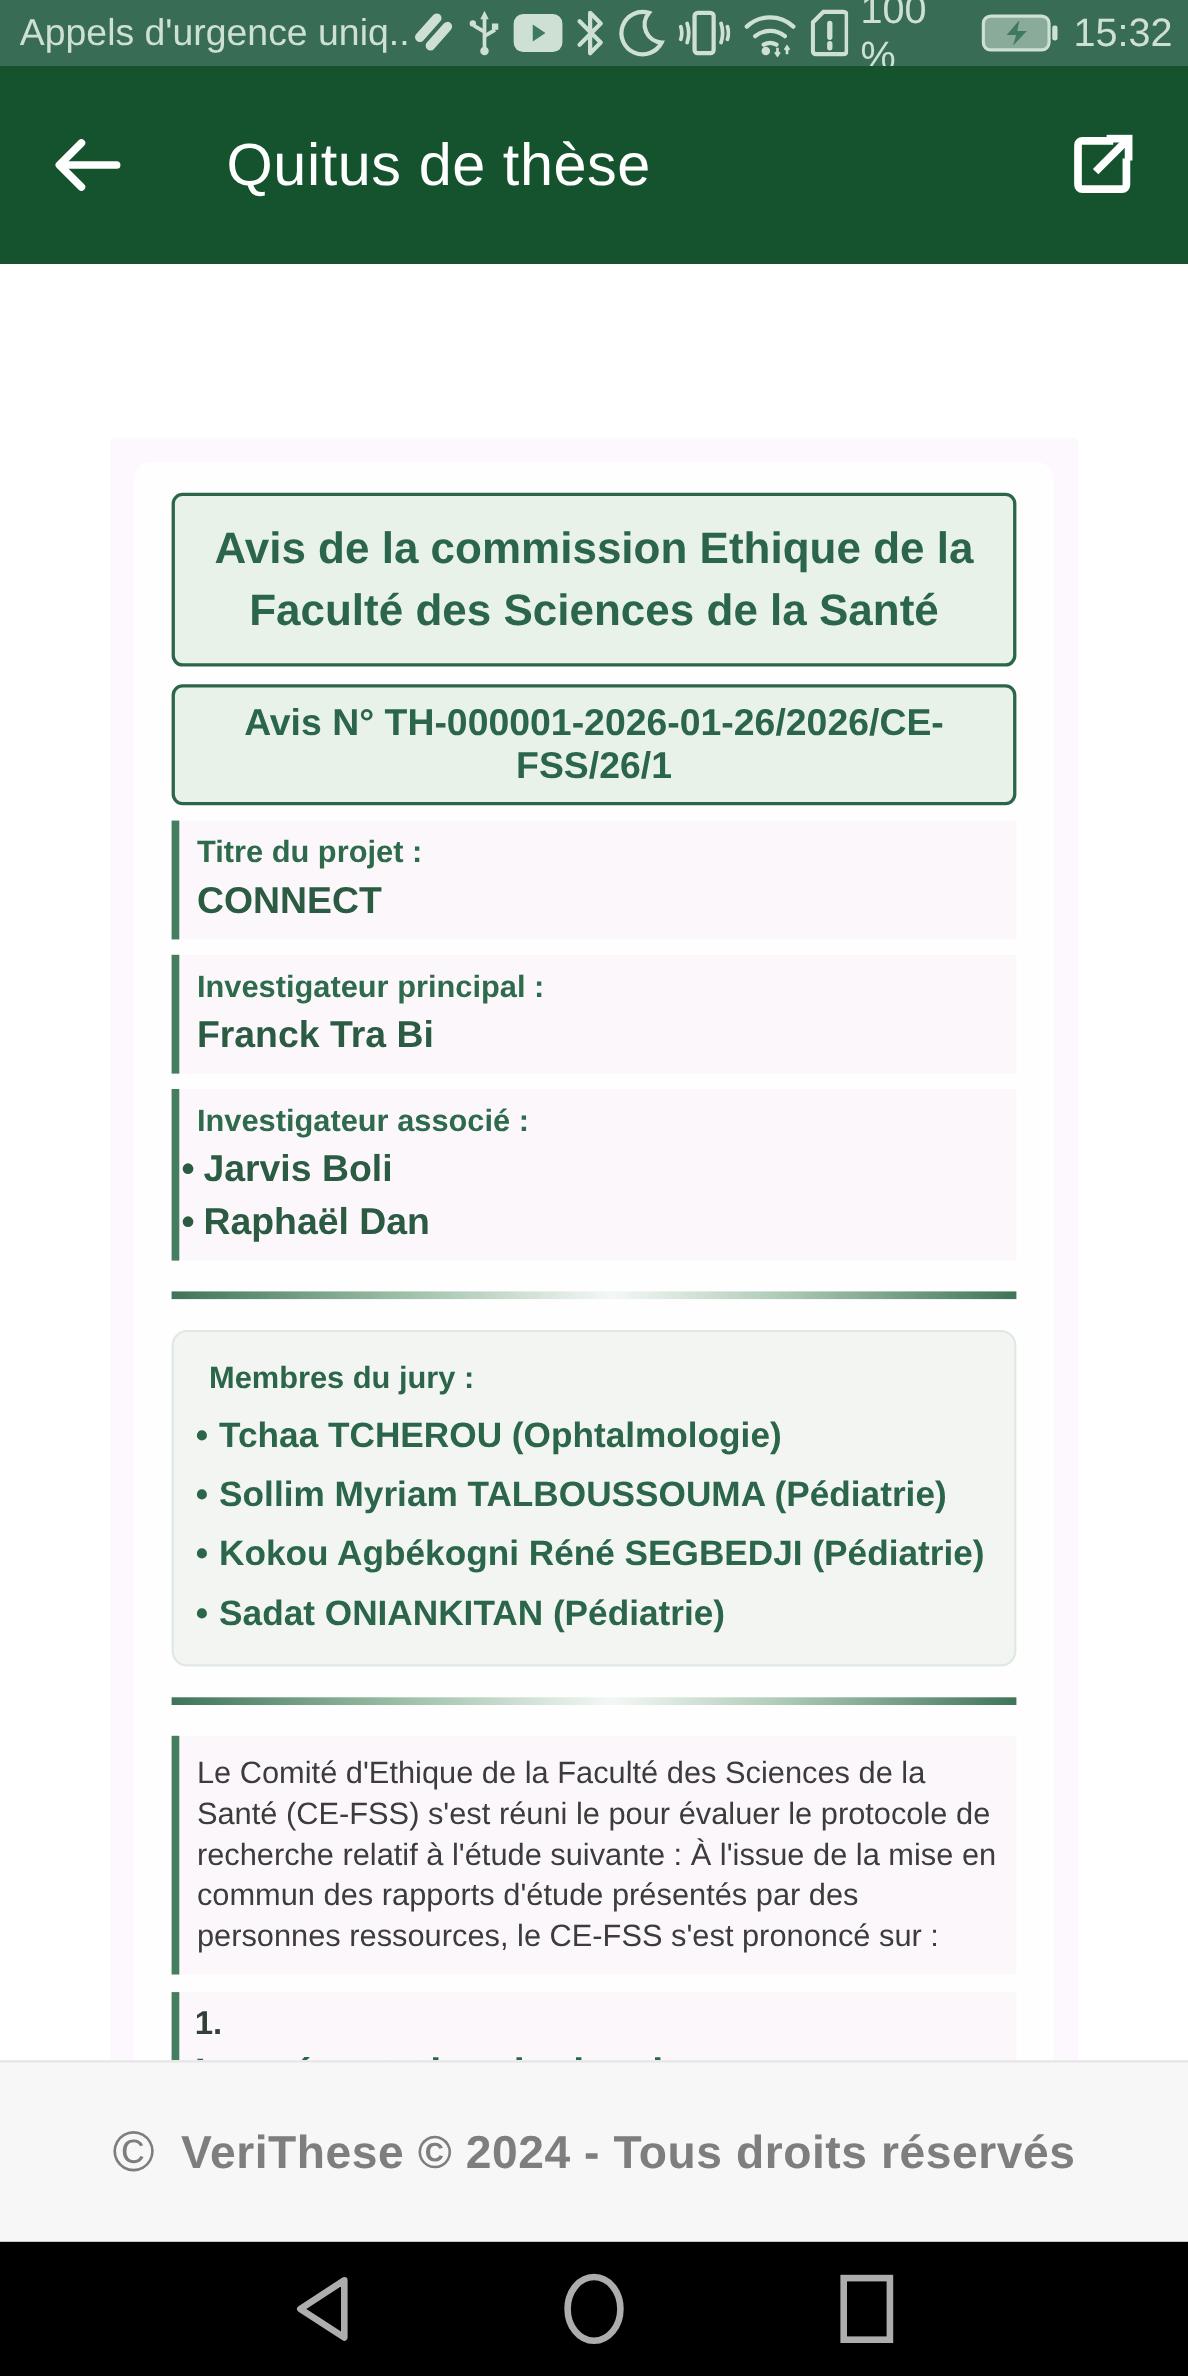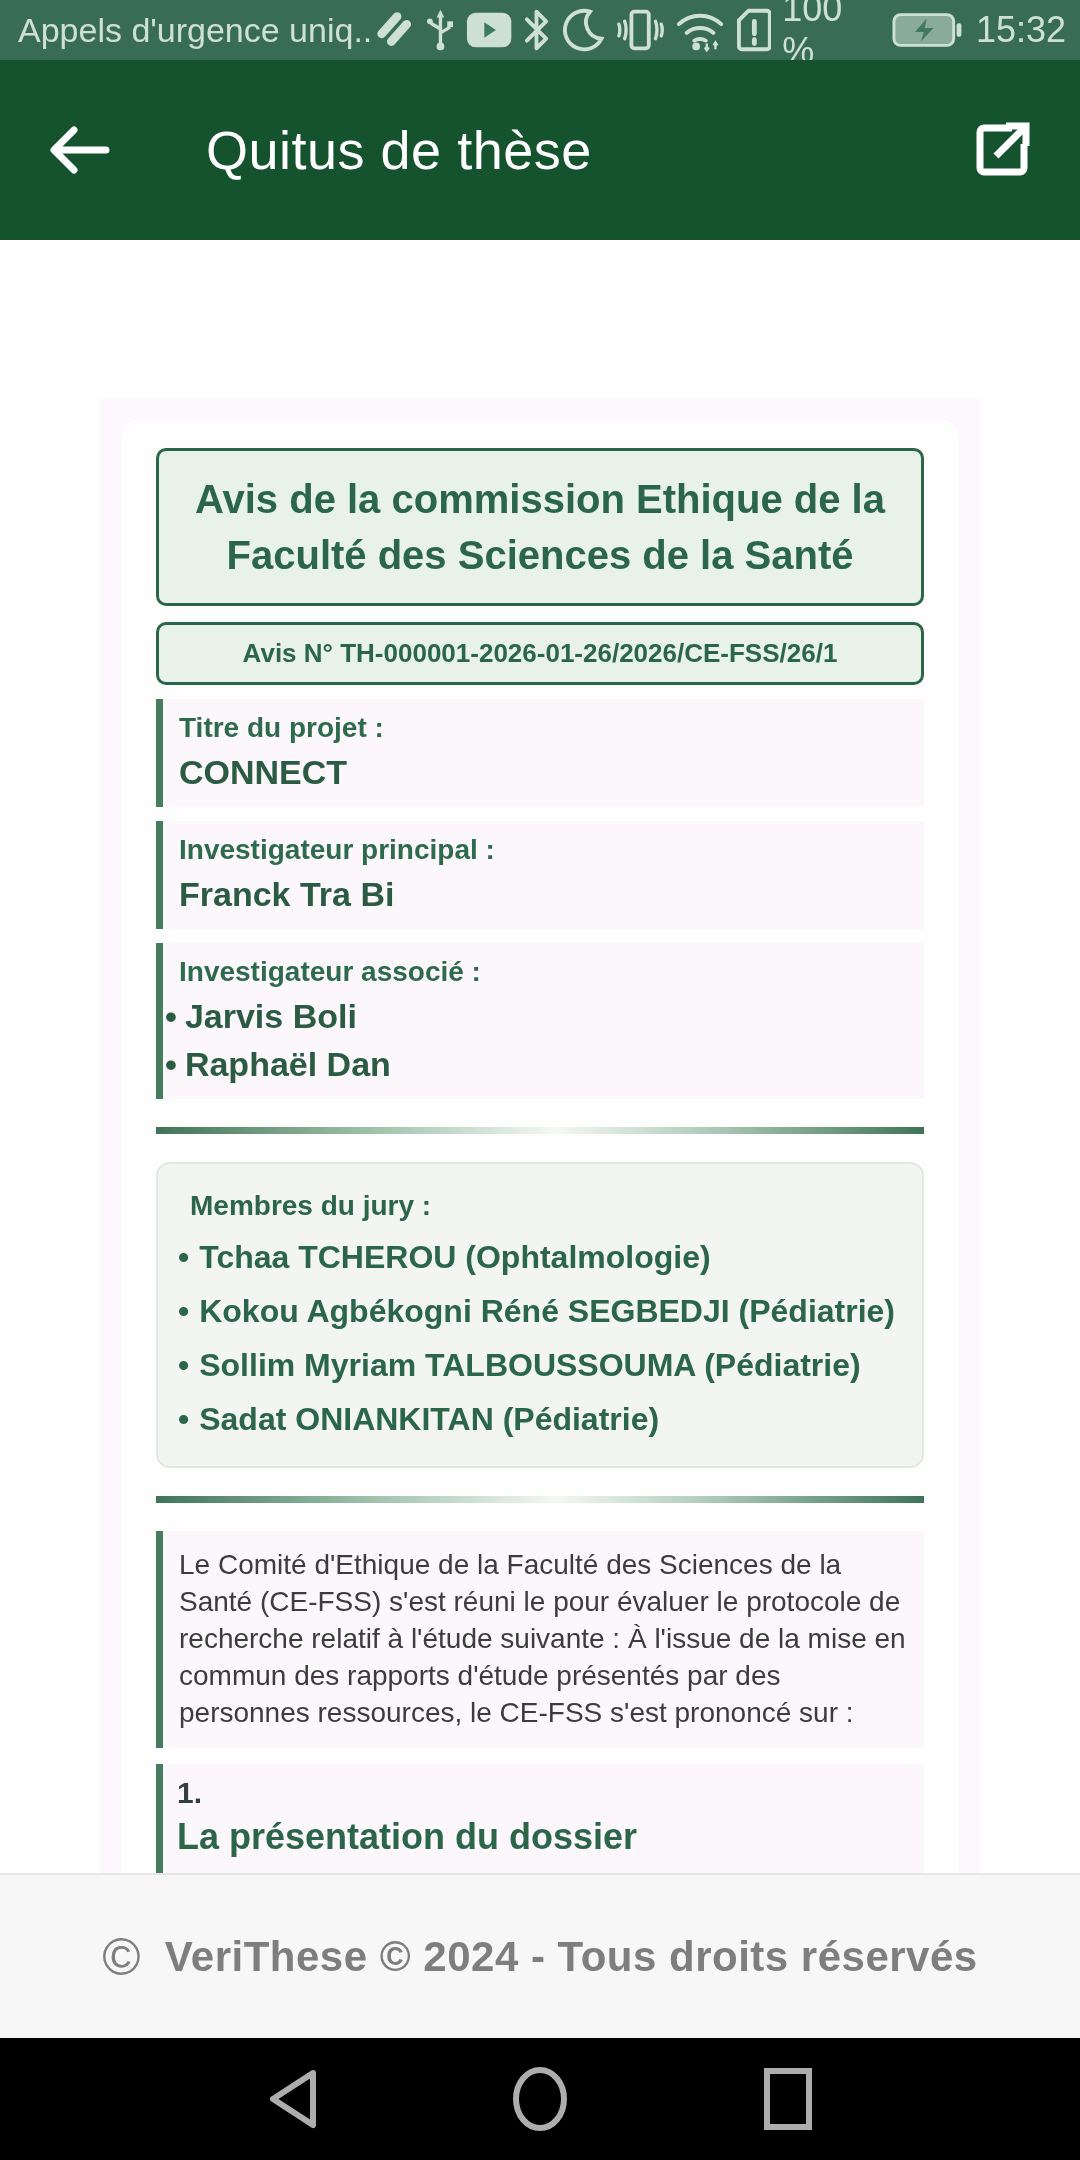--- a/index.html
+++ b/index.html
@@ -53,21 +53,21 @@
   .title-box{
     border:3px solid #2C664A;border-radius:10px;
     background:#E8F2E9;color:#2C664A;
     font-weight:bold;font-size:40px;line-height:1.4;
     text-align:center;padding:20px 27px;
   }
   .avis-box{
     margin-top:16px;
     border:3px solid #2C664A;border-radius:10px;
     background:#E8F2E9;color:#2C664A;
-    font-weight:bold;font-size:26px;
+    font-weight:bold;font-size:34px;
     text-align:center;padding:13px 10px;
   }
   .field-row{
     margin-top:14px;
     background:#FCF7FB;
     border-left:7px solid #447E5F;
     padding:13px 14px 15px 16px;
   }
   .field-label{font-size:28px;font-weight:bold;color:#2E6B4D;}
   .field-value{font-size:34px;font-weight:bold;color:#2C5B43;margin-top:9px;}
@@ -215,22 +215,22 @@
             <div class="field-value"><span class="bullet">•</span>Raphaël Dan</div>
           </div>
         </div>
 
       <div class="divider"></div>
 
       <div class="jury-box">
         <div class="jury-label">Membres du jury :</div>
         <div id="jury-list">
             <div class="jury-item"><span class="bullet">•</span>Tchaa TCHEROU (Ophtalmologie)</div>
+            <div class="jury-item"><span class="bullet">•</span>Sollim Myriam TALBOUSSOUMA (Pédiatrie)</div>
             <div class="jury-item"><span class="bullet">•</span>Kokou Agbékogni Réné SEGBEDJI (Pédiatrie)</div>
-            <div class="jury-item"><span class="bullet">•</span>Sollim Myriam TALBOUSSOUMA (Pédiatrie)</div>
             <div class="jury-item"><span class="bullet">•</span>Sadat ONIANKITAN (Pédiatrie)</div>
           </div>
       </div>
 
       <div class="divider"></div>
 
       <div class="para-block">Le Comité d'Ethique de la Faculté des Sciences de la Santé (CE-FSS) s'est réuni le pour évaluer le protocole de recherche relatif à l'étude suivante : À l'issue de la mise en commun des rapports d'étude présentés par des personnes ressources, le CE-FSS s'est prononcé sur :</div>
 
       <div class="section1">
         <div class="sec-number">1.</div>

